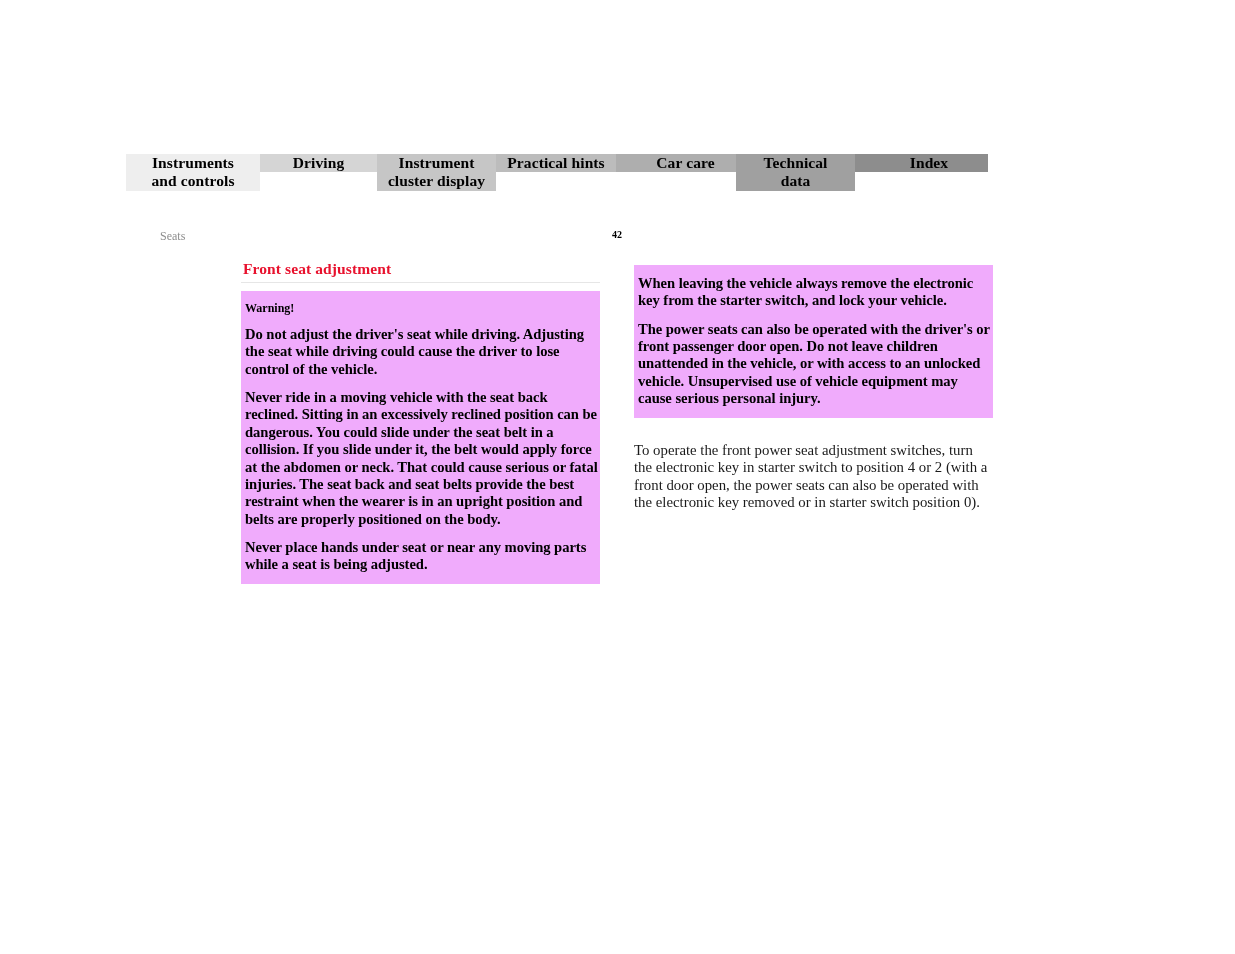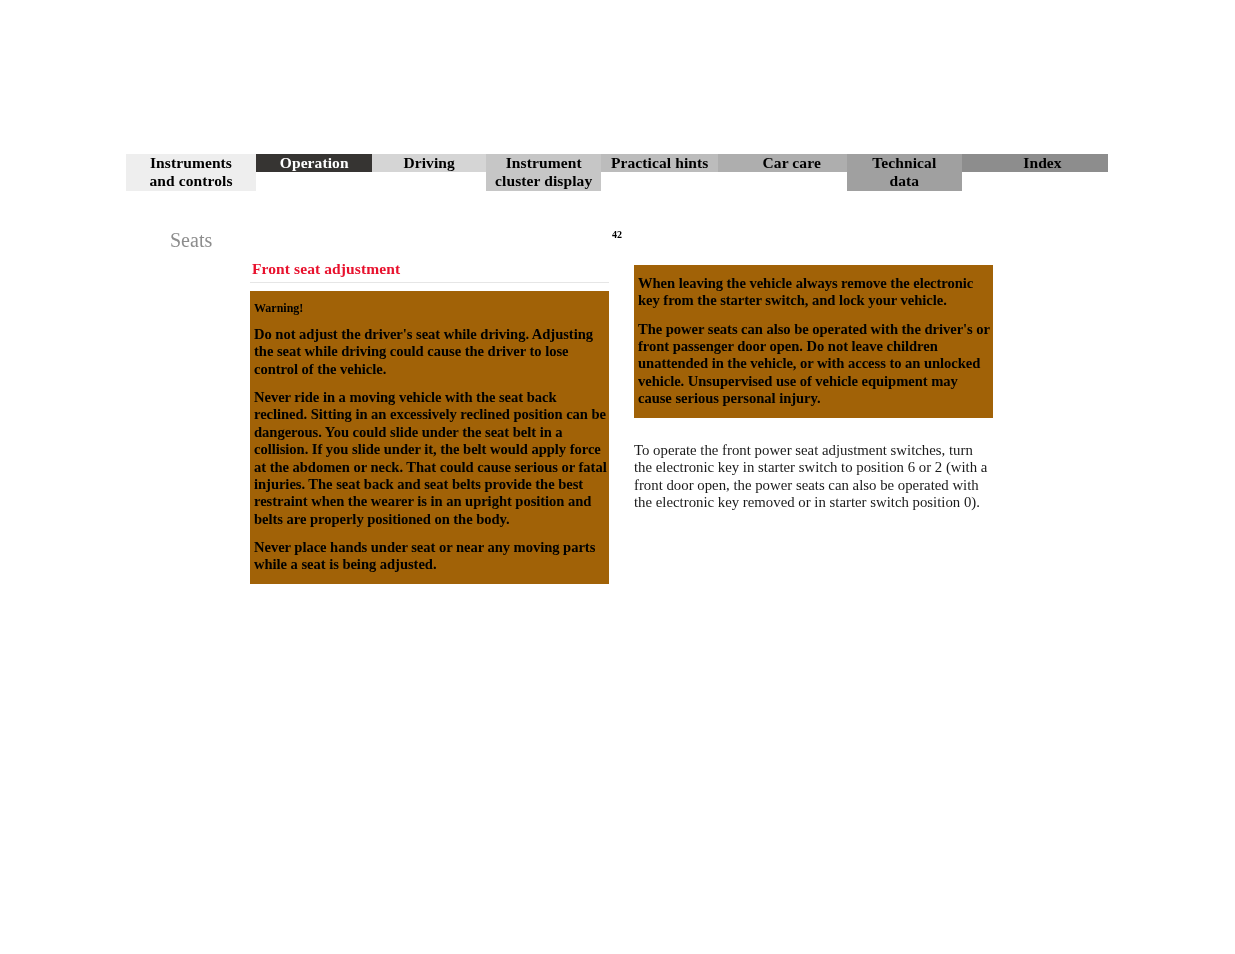--- a/index.html
+++ b/index.html
@@ -50,23 +50,23 @@
   
   #running-header {
     position: absolute;
     left: 126px;
     top: 229px;
     width: 982px;
     height: 22px;
   }
   #running-header-section {
     position: absolute;
-    left: 44px;
+    left: 34px;
     top: 0;
-    font-size: 20px;
+    font-size: 12px;
     color: #8d8d8d;
     font-family: "Liberation Serif", "DejaVu Serif", serif;
   }
   #running-header-page {
     position: absolute;
     left: 0;
     top: 0;
     width: 982px;
     text-align: center;
     font-size: 10px;
@@ -74,21 +74,21 @@
     color: #000000;
     font-family: "Liberation Serif", "DejaVu Serif", serif;
   }
 
   
   .column {
     position: absolute;
     top: 260px;
   }
   #column-left {
-    left: 250px;
+    left: 241px;
     width: 379px;
   }
   #column-right {
     left: 634px;
     width: 359px;
   }
 
   
   #section-heading {
     font-size: 15.5px;
@@ -100,21 +100,21 @@
   }
   #heading-rule {
     height: 1px;
     background: #e6e6e6;
     width: 359px;
     margin-bottom: 8px;
   }
 
   
   .warning-box {
-    background: #a16207;
+    background: #f0abfc;
     padding: 10px 2px 10px 4px;
     box-sizing: border-box;
     width: 359px;
   }
   .warning-title {
     font-size: 12px;
     font-weight: bold;
     color: #000000;
     margin: 0 0 10px 0;
     line-height: 1.25;
@@ -144,41 +144,38 @@
   }
 </style>
 </head>
 <body>
 
 <div id="tab-bar">
   <div class="tab" style="width: 134px; background-color: rgb(238, 238, 238);">
     <span class="tab-label">Instruments
 and controls</span>
   </div>
-  <div class="tab active" style="width: 120px; background-color: rgb(54, 52, 50);">
-    <span class="tab-label">Operation</span>
-  </div>
   <div class="tab" style="width: 117px; background-color: rgb(213, 213, 213);">
     <span class="tab-label">Driving</span>
   </div>
   <div class="tab" style="width: 119px; background-color: rgb(198, 198, 198);">
     <span class="tab-label">Instrument
 cluster display</span>
   </div>
   <div class="tab" style="width: 120px; background-color: rgb(188, 188, 188);">
     <span class="tab-label">Practical hints</span>
   </div>
-  <div class="tab" style="width: 132px; background-color: rgb(174, 174, 174); padding-left: 23px;">
+  <div class="tab" style="width: 120px; background-color: rgb(174, 174, 174); padding-left: 23px;">
     <span class="tab-label">Car care</span>
   </div>
   <div class="tab" style="width: 119px; background-color: rgb(160, 160, 160);">
     <span class="tab-label">Technical
 data</span>
   </div>
-  <div class="tab" style="width: 150px; background-color: rgb(141, 141, 141); padding-left: 19px;">
+  <div class="tab" style="width: 133px; background-color: rgb(141, 141, 141); padding-left: 19px;">
     <span class="tab-label">Index</span>
   </div>
 </div>
 
 <div id="running-header">
   <div id="running-header-section">Seats</div>
   <div id="running-header-page">42</div>
 </div>
 
 <div class="column" id="column-left">
@@ -190,14 +187,14 @@
     <p class="warning-para">Never ride in a moving vehicle with the seat back reclined. Sitting in an excessively reclined position can be dangerous. You could slide under the seat belt in a collision. If you slide under it, the belt would apply force at the abdomen or neck. That could cause serious or fatal injuries. The seat back and seat belts provide the best restraint when the wearer is in an upright position and belts are properly positioned on the body.</p>
     <p class="warning-para">Never place hands under seat or near any moving parts while a seat is being adjusted.</p>
   </div>
 </div>
 
 <div class="column" id="column-right">
   <div class="warning-box" style="margin-top:5px;">
     <p class="warning-para">When leaving the vehicle always remove the electronic key from the starter switch, and lock your vehicle.</p>
     <p class="warning-para">The power seats can also be operated with the driver's or front passenger door open. Do not leave children unattended in the vehicle, or with access to an unlocked vehicle. Unsupervised use of vehicle equipment may cause serious personal injury.</p>
   </div>
-  <p class="body-para" id="right-body">To operate the front power seat adjustment switches, turn the electronic key in starter switch to position 6 or 2 (with a front door open, the power seats can also be operated with the electronic key removed or in starter switch position 0).</p>
+  <p class="body-para" id="right-body">To operate the front power seat adjustment switches, turn the electronic key in starter switch to position 4 or 2 (with a front door open, the power seats can also be operated with the electronic key removed or in starter switch position 0).</p>
 </div>
 
 </body></html>

